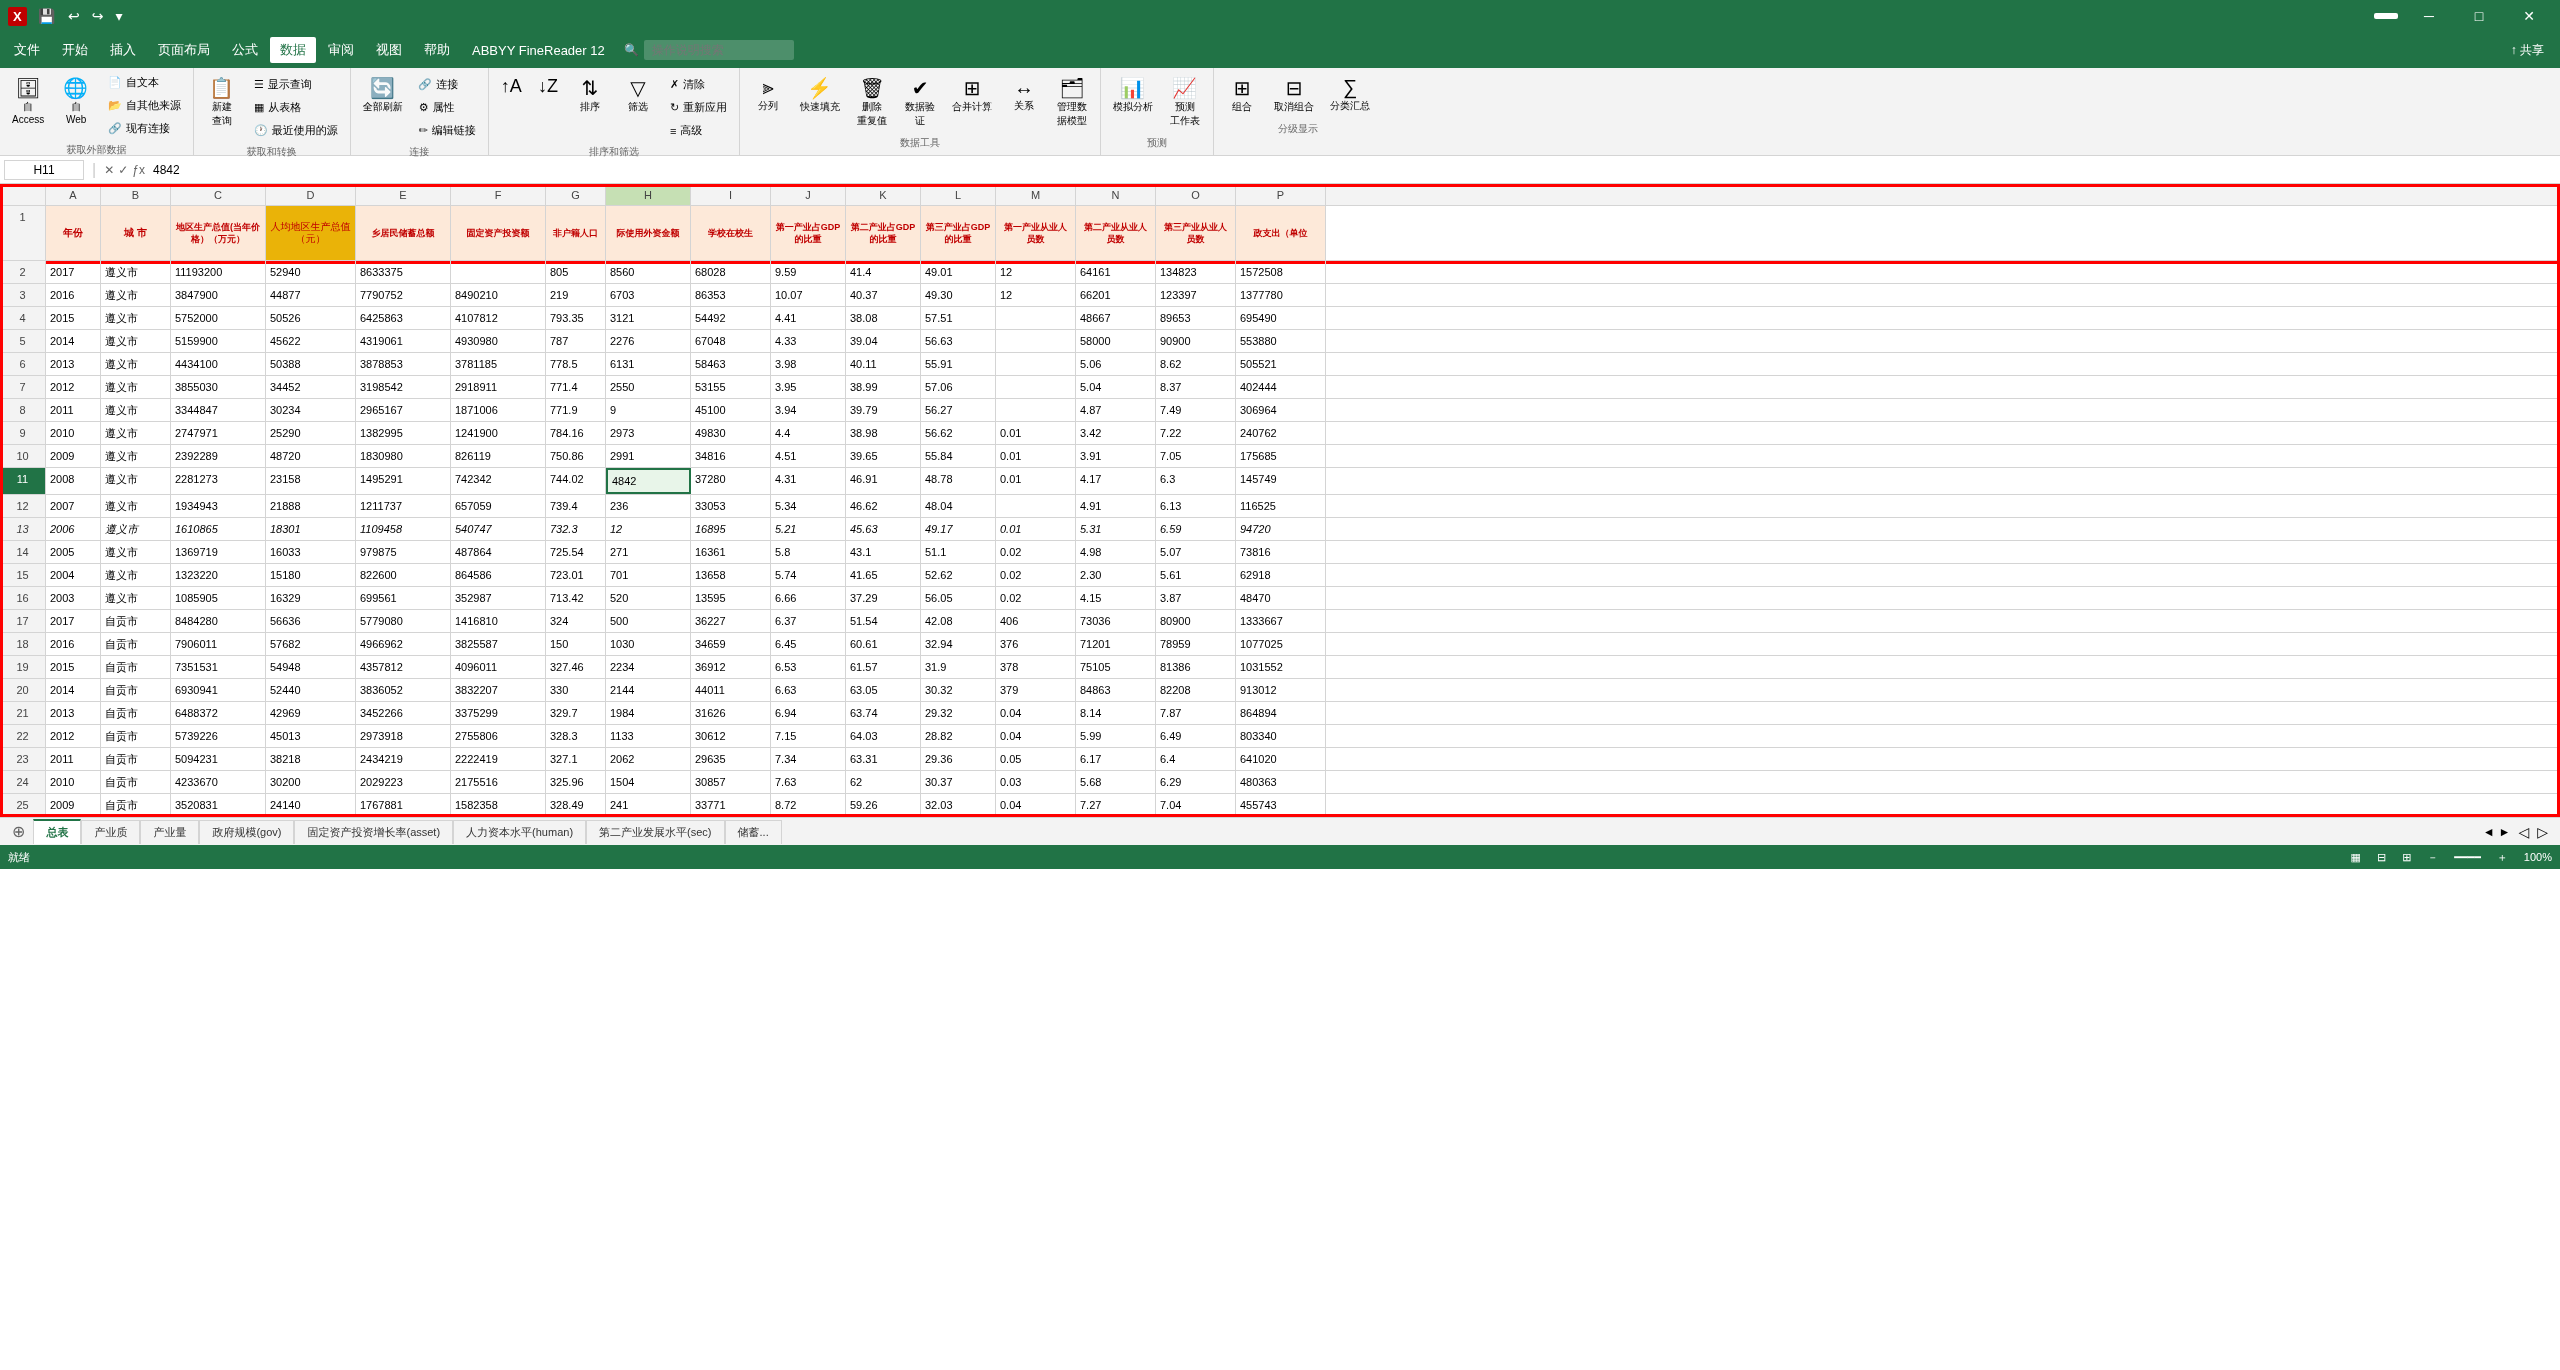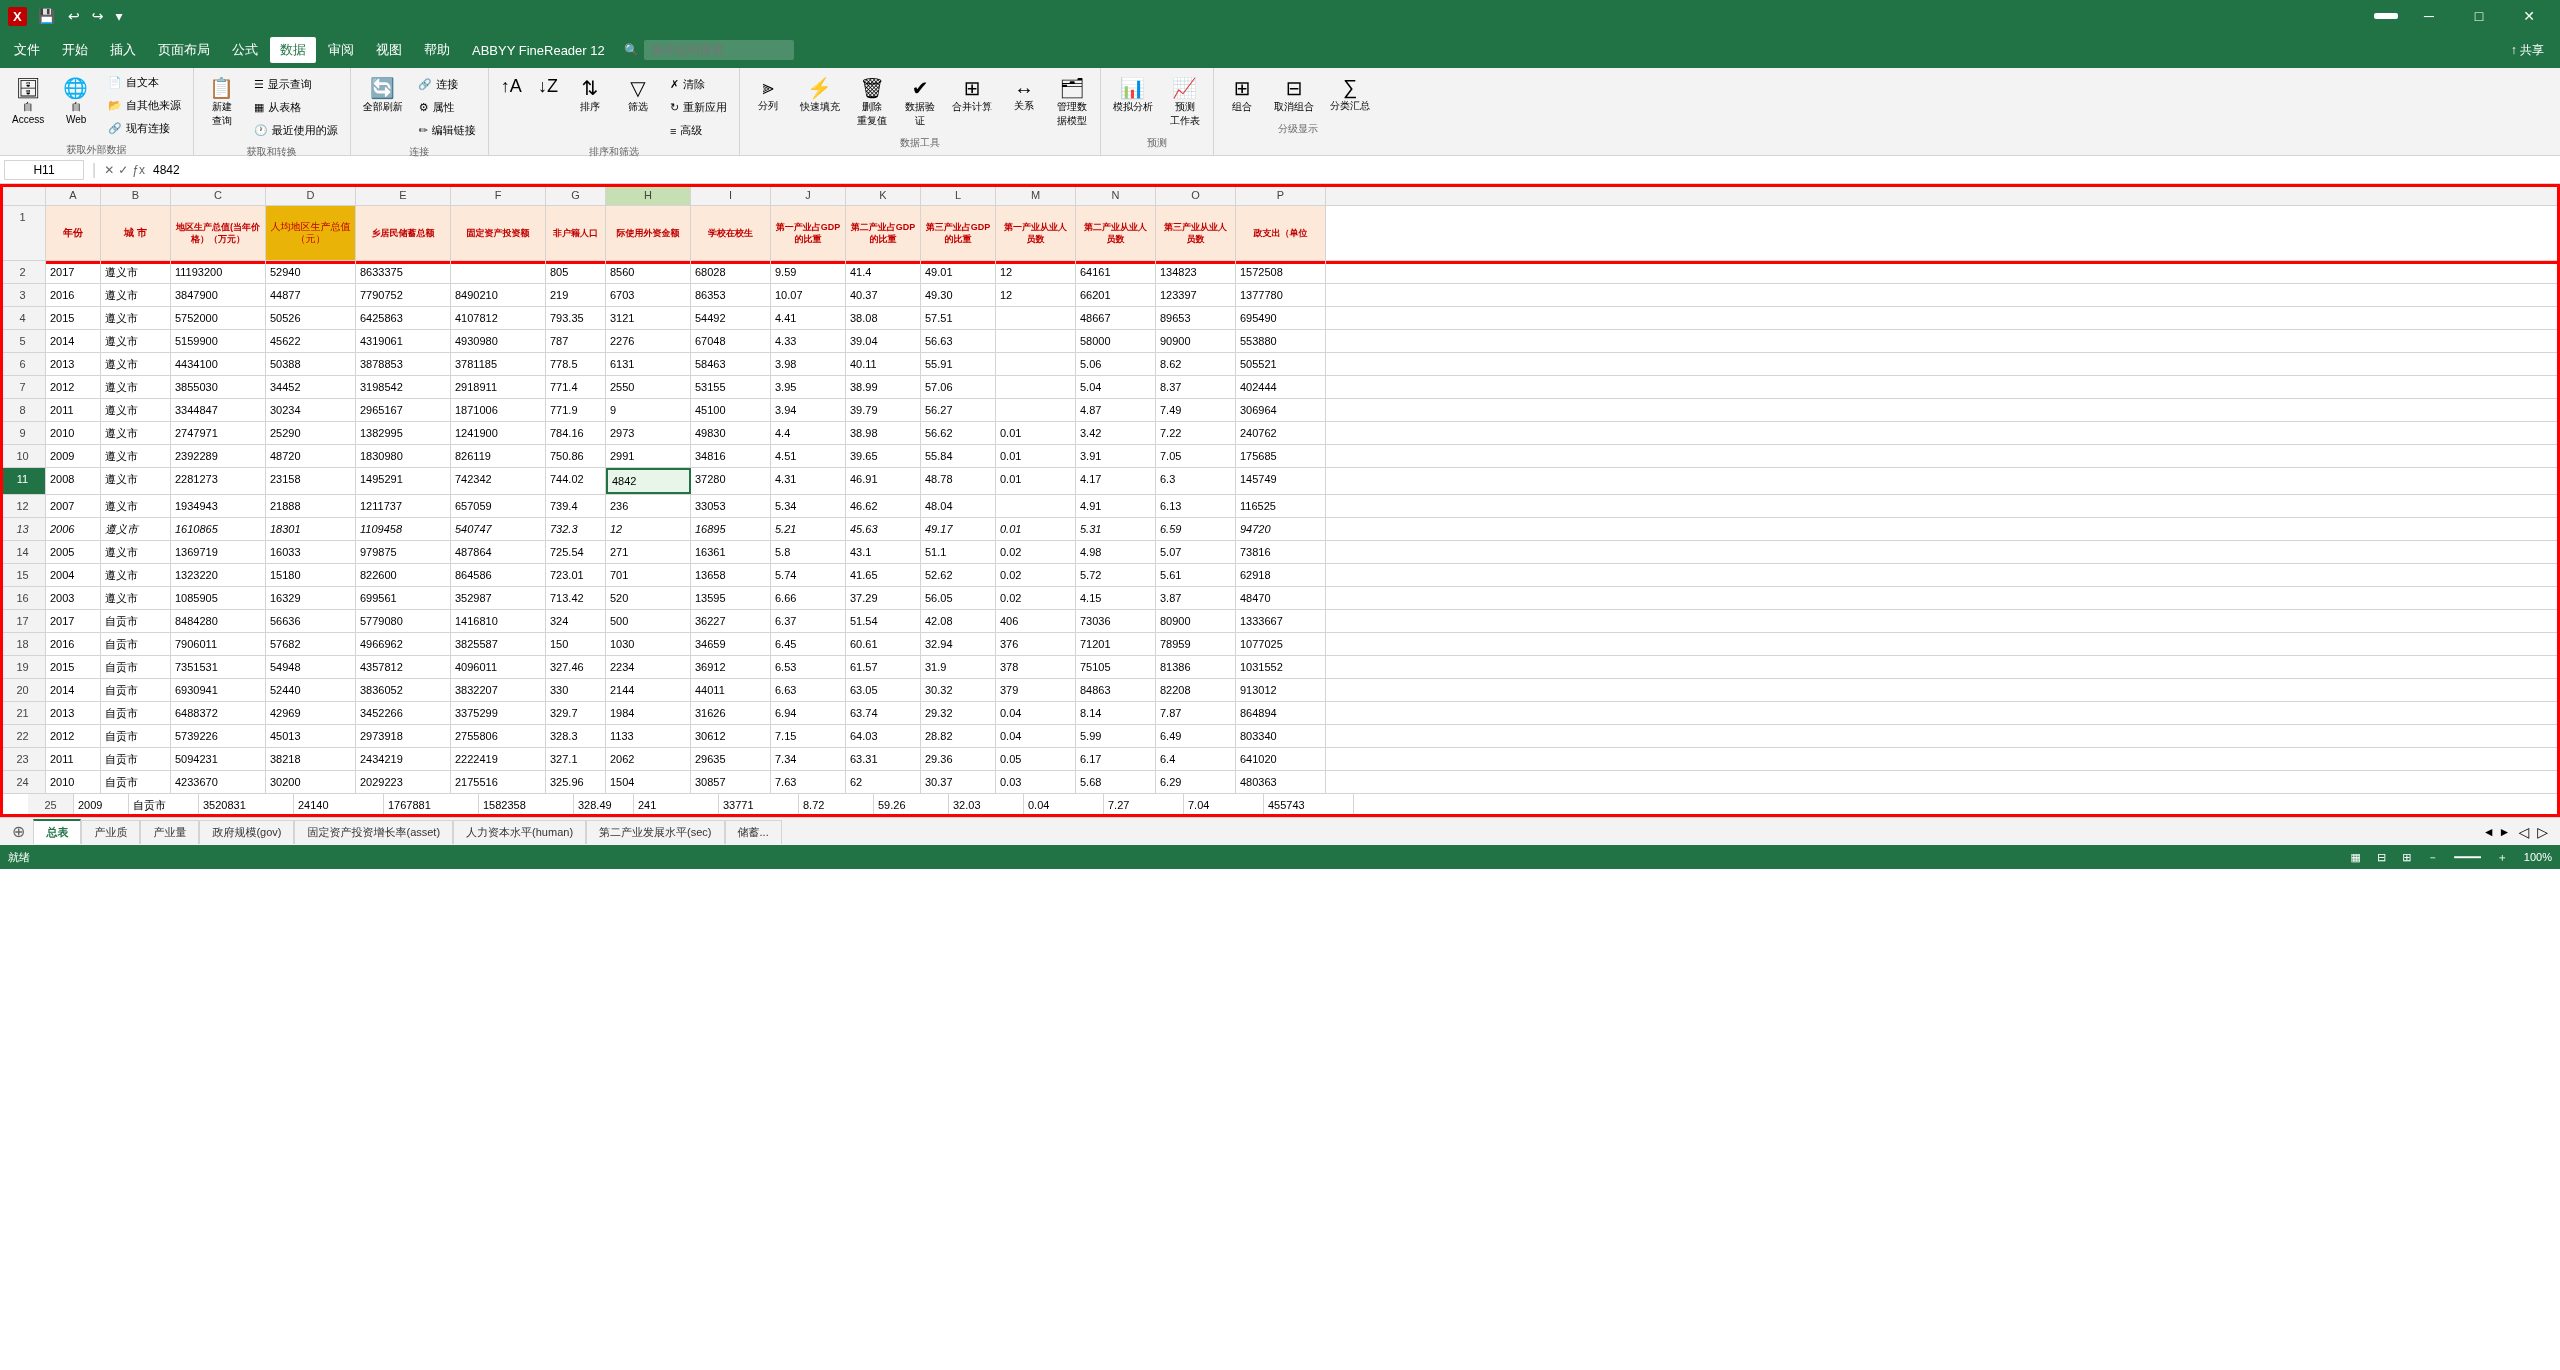--- a/index.html
+++ b/index.html
@@ -762,21 +762,21 @@
         <div class="cell col-d">15180</div>
         <div class="cell col-e">822600</div>
         <div class="cell col-f">864586</div>
         <div class="cell col-g">723.01</div>
         <div class="cell col-h">701</div>
         <div class="cell col-i">13658</div>
         <div class="cell col-j">5.74</div>
         <div class="cell col-k">41.65</div>
         <div class="cell col-l">52.62</div>
         <div class="cell col-m">0.02</div>
-        <div class="cell col-n">5.72</div>
+        <div class="cell col-n">2.30</div>
         <div class="cell col-o">5.61</div>
         <div class="cell col-p">62918</div>
       </div>
       <div class="row" style="outline: 0px;">
         <div class="row-num">16</div>
         <div class="cell col-a">2003</div>
         <div class="cell col-b">遵义市</div>
         <div class="cell col-c">1085905</div>
         <div class="cell col-d">16329</div>
         <div class="cell col-e">699561</div>
@@ -937,21 +937,21 @@
         <div class="cell col-h">1504</div>
         <div class="cell col-i">30857</div>
         <div class="cell col-j">7.63</div>
         <div class="cell col-k">62</div>
         <div class="cell col-l">30.37</div>
         <div class="cell col-m">0.03</div>
         <div class="cell col-n">5.68</div>
         <div class="cell col-o">6.29</div>
         <div class="cell col-p">480363</div>
       </div>
-      <div class="row" style="outline: 0px; margin-left: 28px;">
+      <div class="row" style="outline: 0px;">
         <div class="row-num">25</div>
         <div class="cell col-a">2009</div>
         <div class="cell col-b">自贡市</div>
         <div class="cell col-c">3520831</div>
         <div class="cell col-d">24140</div>
         <div class="cell col-e">1767881</div>
         <div class="cell col-f">1582358</div>
         <div class="cell col-g">328.49</div>
         <div class="cell col-h">241</div>
         <div class="cell col-i">33771</div>

